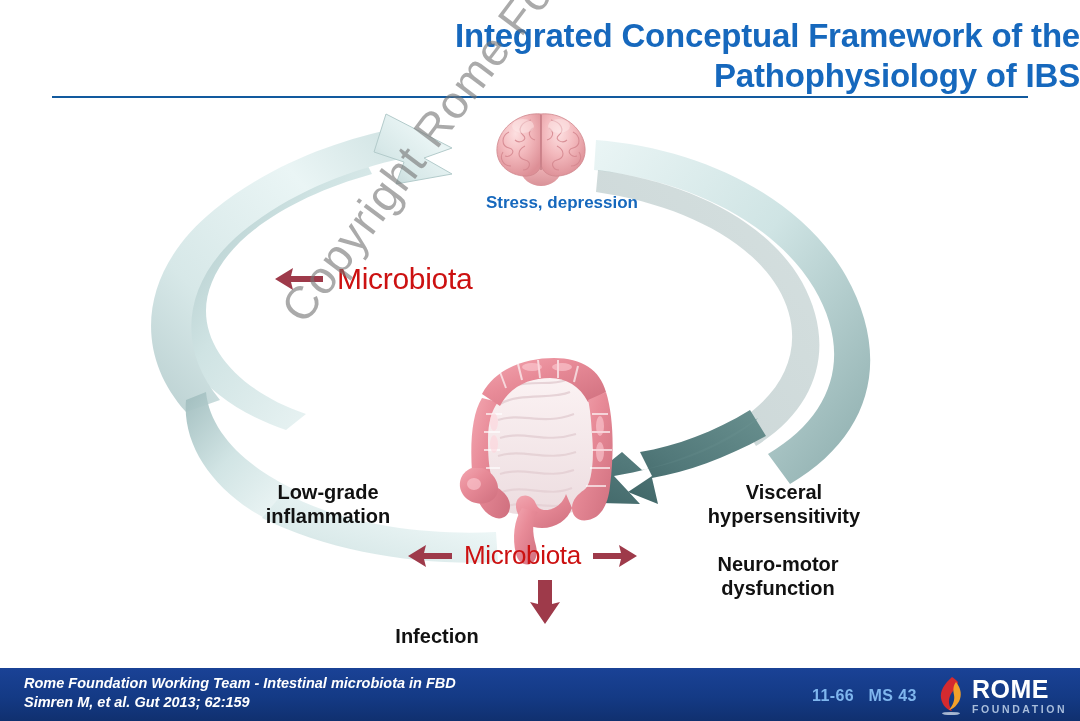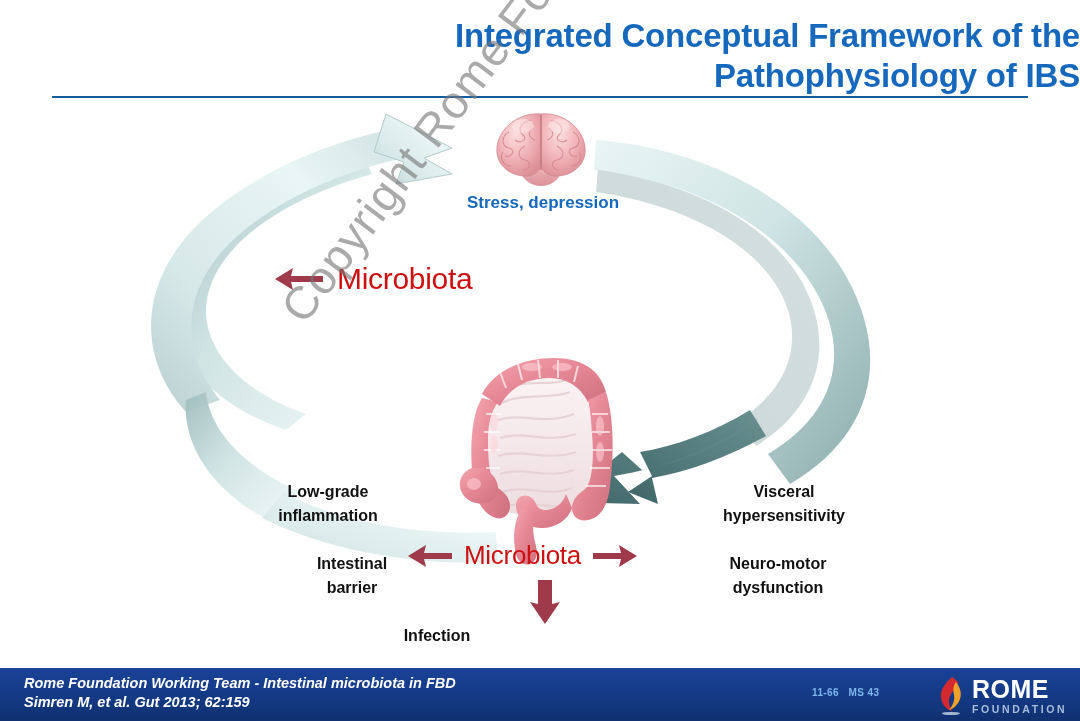--- a/index.html
+++ b/index.html
@@ -66,21 +66,21 @@
     width: 108px;
     height: 82px;
   }
   #brain-svg { width: 108px; height: 82px; display: block; }
 
   #stress-label {
     position: absolute;
     left: 448px;
     top: 92px;
     width: 190px;
-    text-align: center;
+    text-align: right;
     color: #1668bd;
     font-size: 17px;
     font-weight: bold;
     line-height: 21px;
   }
 
   
   #colon-figure {
     position: absolute;
     left: 442px;
@@ -124,21 +124,21 @@
     width: 40px;
     height: 44px;
   }
 
   .arrow-ico { display: block; }
 
   
   .periph {
     position: absolute;
     color: #111111;
-    font-size: 16px;
+    font-size: 20px;
     font-weight: bold;
     line-height: 24px;
     text-align: center;
     white-space: pre-line;
   }
   #label-lowgrade   { left: 228px; top: 380px; width: 200px; }
   #label-intestinal { left: 262px; top: 452px; width: 180px; }
   #label-visceral   { left: 678px; top: 380px; width: 212px; }
   #label-neuromotor { left: 672px; top: 452px; width: 212px; }
   #label-infection  { left: 372px; top: 524px; width: 130px; }
@@ -179,21 +179,21 @@
     font-weight: bold;
     font-style: italic;
     line-height: 19px;
     white-space: pre-line;
   }
   #footer-pagenum {
     position: absolute;
     left: 812px;
     top: 19px;
     color: #7fb6ee;
-    font-size: 10px;
+    font-size: 16px;
     font-weight: bold;
     letter-spacing: 0.4px;
     white-space: pre;
   }
   #rome-logo {
     position: absolute;
     left: 938px;
     top: 6px;
     width: 132px;
     height: 44px;
@@ -452,22 +452,20 @@
   </div>
 
   <div id="arrow-down-wrap">
     <svg class="arrow-ico" width="40" height="44" viewBox="0 0 40 44">
       <path d="M 20 44 L 5 22 L 13 24 L 13 0 L 27 0 L 27 24 L 35 22 Z" fill="#9e3a4a"></path>
     </svg>
   </div>
 
   <div class="periph" id="label-lowgrade">Low-grade
 inflammation</div>
-  <div class="periph" id="label-intestinal">Intestinal
-barrier</div>
   <div class="periph" id="label-visceral">Visceral
 hypersensitivity</div>
   <div class="periph" id="label-neuromotor">Neuro-motor
 dysfunction</div>
   <div class="periph" id="label-infection">Infection</div>
 
 </div>
 
 <div id="watermark">Copyright Rome Foundation</div>
 

